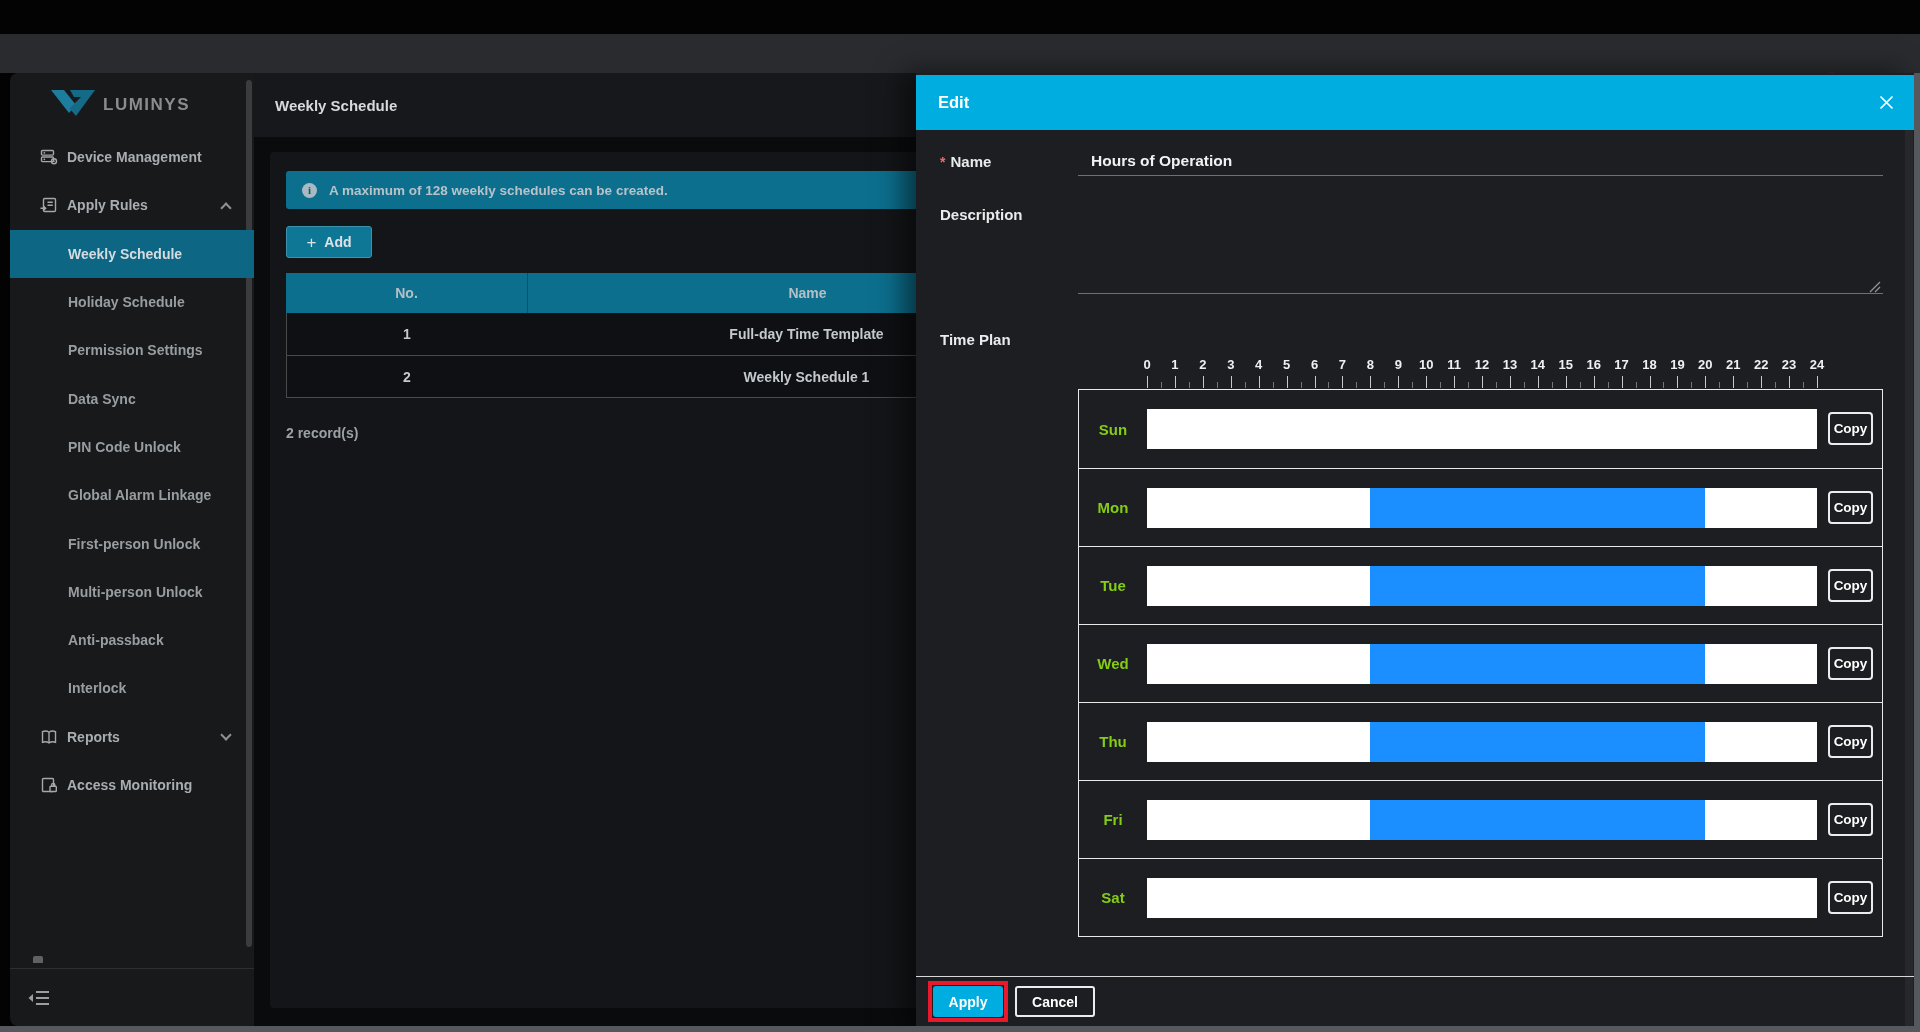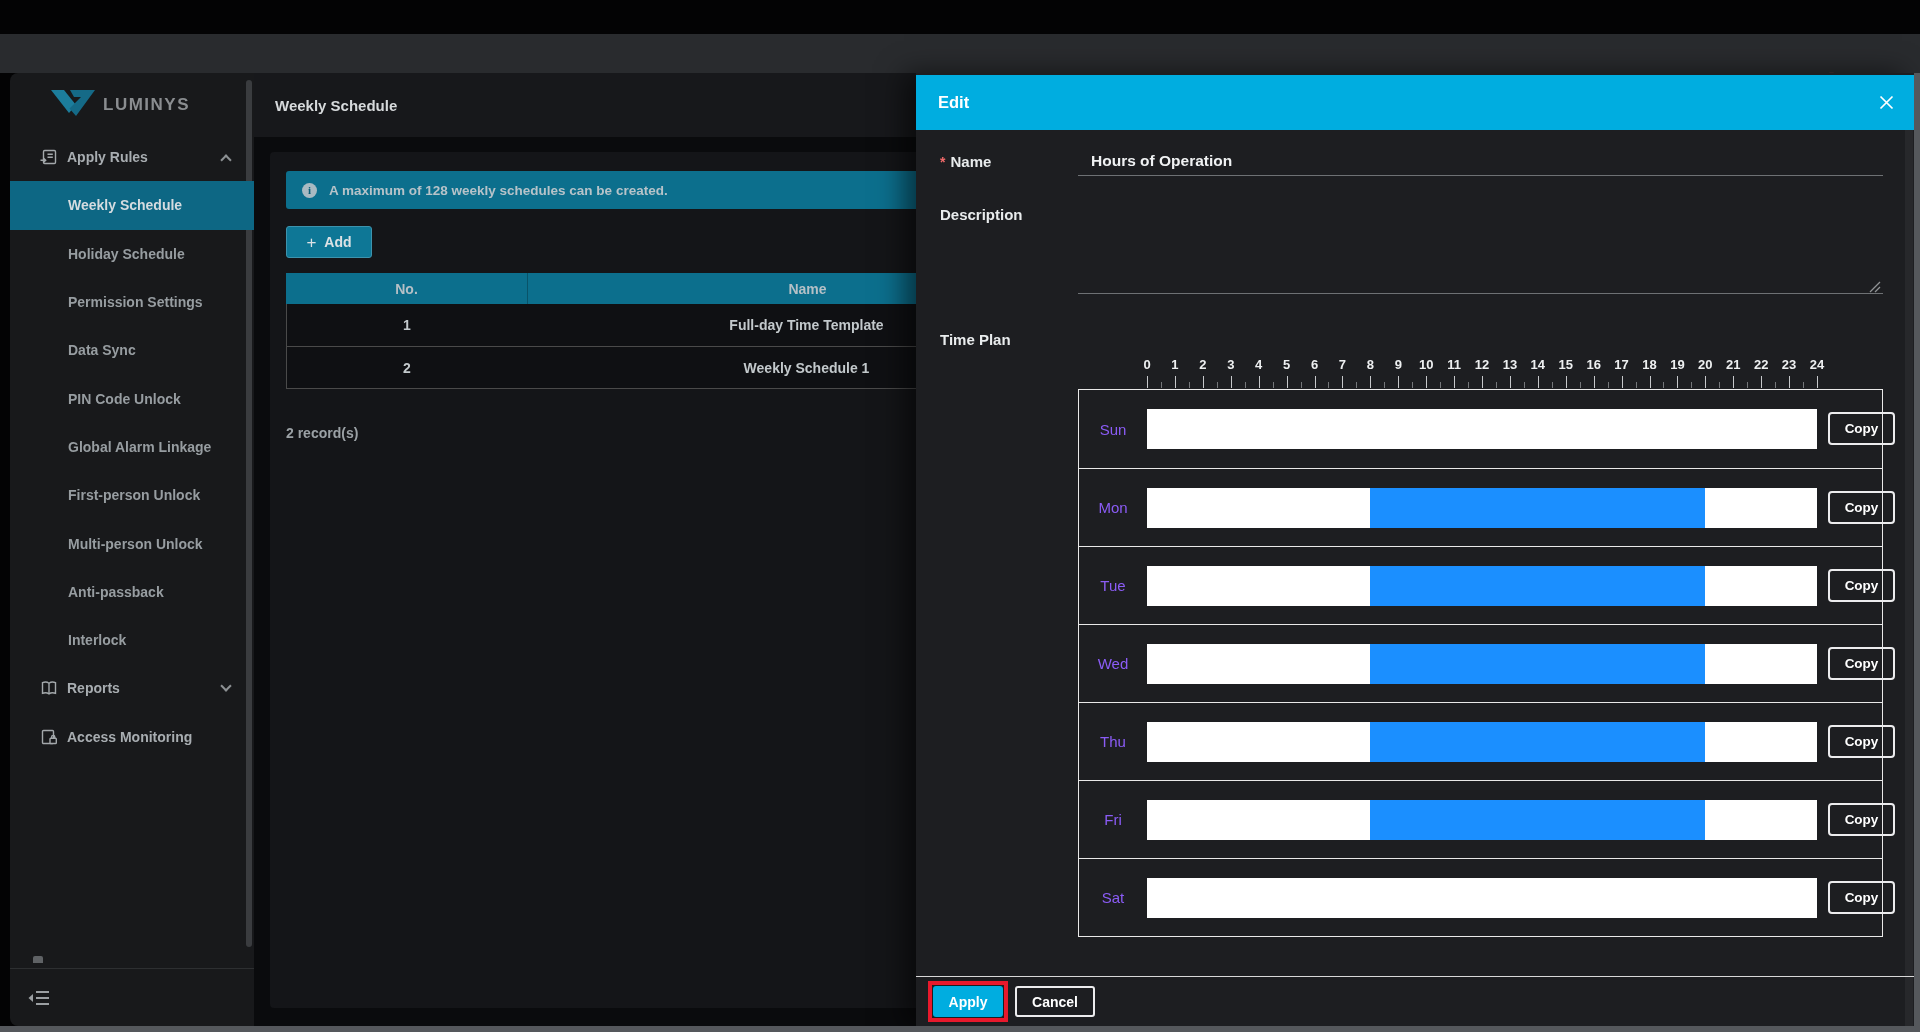--- a/index.html
+++ b/index.html
@@ -76,21 +76,21 @@
   .banner-icon { margin-left:16px; width:15px; height:15px; border-radius:50%; background:#a9bac2; color:#0b5e78;
                  font-size:11px; font-weight:bold; text-align:center; line-height:15px; flex:none; }
   .banner-icon::before { content:"i"; font-family:"Liberation Serif",serif; }
   .banner-text { margin-left:12px; font-size:13.5px; font-weight:bold; color:#b7c3c9; }
   .add-btn { position:absolute; left:286px; top:226px; width:86px; height:32px; background:var(--teal-btn);
              border:1px solid #3d93ad; border-radius:3px; display:flex; align-items:center; justify-content:center;
              color:#dce2e5; font-size:14px; font-weight:bold; }
   .add-plus { margin-right:8px; font-weight:normal; font-size:17px; line-height:15px; }
   .add-plus::before { content:"+"; }
   .table { position:absolute; left:286px; top:273px; width:801px; }
-  .thead { height:31px; background:var(--teal); display:grid; grid-template-columns:241px 1fr; }
+  .thead { height:40px; background:var(--teal); display:grid; grid-template-columns:241px 1fr; }
   .th { display:flex; align-items:center; justify-content:center; color:#b5c0c6; font-size:14px; font-weight:bold; }
   .th + .th { border-left:1px solid rgba(0,0,0,.25); }
   .tbody { border:1px solid #4a4a4a; border-top:none; }
   .trow { height:42px; background:#0f1013; display:grid; grid-template-columns:240px 1fr; }
   .trow + .trow { border-top:1px solid #4a4a4a; }
   .td { display:flex; align-items:center; justify-content:center; color:#c3c9cc; font-size:14px; font-weight:bold; }
   .records { position:absolute; left:286px; top:425px; font-size:14px; font-weight:bold; color:#9ba1a5; }
 
   
   .drawer { position:absolute; left:916px; top:73px; width:998px; height:953px; background:#1d1e21;
@@ -108,24 +108,24 @@
   .axis-labels { position:absolute; left:1147px; top:357px; width:670px; height:18px; z-index:41; }
   .axis-label { position:absolute; top:0; transform:translateX(-50%); font-size:13px; font-weight:bold; color:#eef0f1; }
   .axis-ticks { position:absolute; left:1147px; top:375px; width:670px; height:13px; z-index:41; }
   .tick { position:absolute; bottom:0; width:1px; }
   .tick.major { height:12px; background:#c6c8ca; }
   .tick.minor { height:6px; background:#75777a; }
   .days-box { position:absolute; left:1078px; top:389px; width:805px; height:548px; border:1px solid #e9e9e9; z-index:41; }
   .day-row { position:relative; height:78px; }
   .day-row + .day-row { border-top:1px solid #e9e9e9; }
   .day-label { position:absolute; left:0; top:0; width:68px; height:100%; display:flex; align-items:center;
-               justify-content:center; color:#8b5cf6; font-weight:normal; font-size:15px; }
+               justify-content:center; color:#84cc16; font-weight:bold; font-size:15px; }
   .day-track { position:absolute; left:68px; top:19px; width:670px; height:40px; background:#fff; }
   .day-seg { position:absolute; top:0; height:100%; background:var(--bar-blue); }
-  .copy-btn { position:absolute; left:749px; top:22px; width:67px; height:33px; border:2px solid #ececee; border-radius:4px;
+  .copy-btn { position:absolute; left:749px; top:22px; width:45px; height:33px; border:2px solid #ececee; border-radius:4px;
               color:#fff; font-weight:bold; font-size:13.5px; background:transparent;
               display:flex; align-items:center; justify-content:center; font-family:"Liberation Sans",sans-serif; }
   .drawer-scroll { position:absolute; left:1905px; top:130px; width:8px; height:896px; background:#27282b; z-index:41; }
   .footer-sep { position:absolute; left:916px; top:976px; width:998px; height:1px; background:#d8d8d8; z-index:41; }
   .apply-annotation { position:absolute; left:928px; top:981px; width:80px; height:41px; border:4px solid var(--annotation-red); z-index:43; }
   .apply-btn { position:absolute; left:933px; top:986px; width:70px; height:31px; background:var(--accent); border-radius:3px;
                color:#fff; font-weight:bold; font-size:14px; display:flex; align-items:center; justify-content:center; z-index:42; }
   .cancel-btn { position:absolute; left:1015px; top:986px; width:80px; height:31px; background:#1d1e21; border:2px solid #ececee;
                 border-radius:3px; color:#fff; font-weight:bold; font-size:14px; display:flex; align-items:center; justify-content:center; z-index:42; }
 </style>
@@ -185,20 +185,33 @@
   <div class="sidebar"></div>
   <div class="logo-mark">
     <svg width="46" height="28" viewBox="0 0 46 28">
       <polygon points="1,1 14,1 26,16 19,24" fill="#1c7d9c"></polygon>
       <polygon points="20,1 45,1 26,27 19.5,19.5 31,8 24,8" fill="#156a87"></polygon>
     </svg>
   </div>
   <div class="logo-text">LUMINYS</div>
   <div class="side-scroll"></div>
   <div class="menu">
+      <div class="menu-item top">
+        <span class="mi-icon">
+          <svg width="18" height="18" viewBox="0 0 18 18" fill="none" stroke="#a3a8ab" stroke-width="1.4">
+            <rect x="1.5" y="2.5" width="12" height="4.6" rx="1"></rect>
+            <rect x="1.5" y="9" width="12" height="4.6" rx="1"></rect>
+            <circle cx="4.3" cy="4.8" r="0.9" fill="#a3a8ab" stroke="none"></circle>
+            <circle cx="4.3" cy="11.3" r="0.9" fill="#a3a8ab" stroke="none"></circle>
+            <circle cx="14" cy="13.2" r="2.5"></circle>
+            <circle cx="14" cy="13.2" r="0.8" fill="#a3a8ab" stroke="none"></circle>
+          </svg>
+        </span>
+        <span>Device Management</span>
+      </div>
       <div class="menu-item top">
         <span class="mi-icon">
           <svg width="18" height="18" viewBox="0 0 18 18" fill="none" stroke="#a3a8ab" stroke-width="1.4">
             <rect x="3.5" y="2.5" width="12" height="13" rx="1.2"></rect>
             <path d="M7.5 6.3h5.3M7.5 9.3h5.3"></path>
             <path d="M0.5 12.3h5.2M3.6 10.3l2.1 2-2.1 2"></path>
           </svg>
         </span>
         <span>Apply Rules</span>
         <span class="mi-chevron up"></span>

